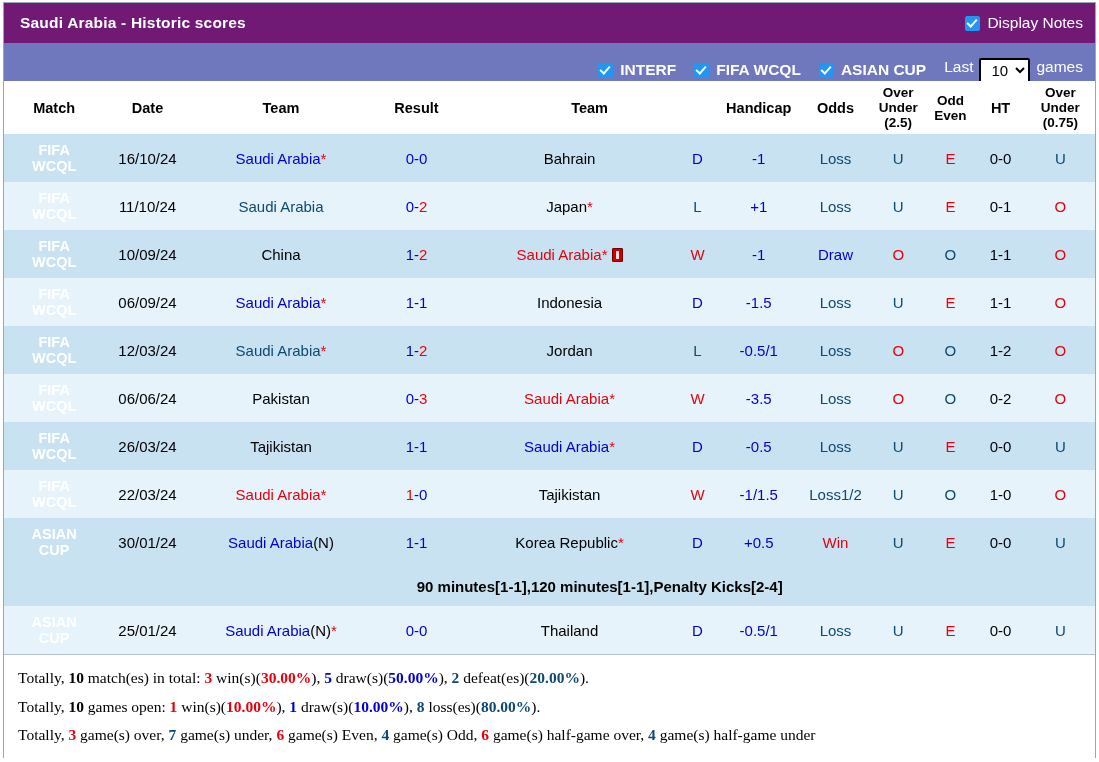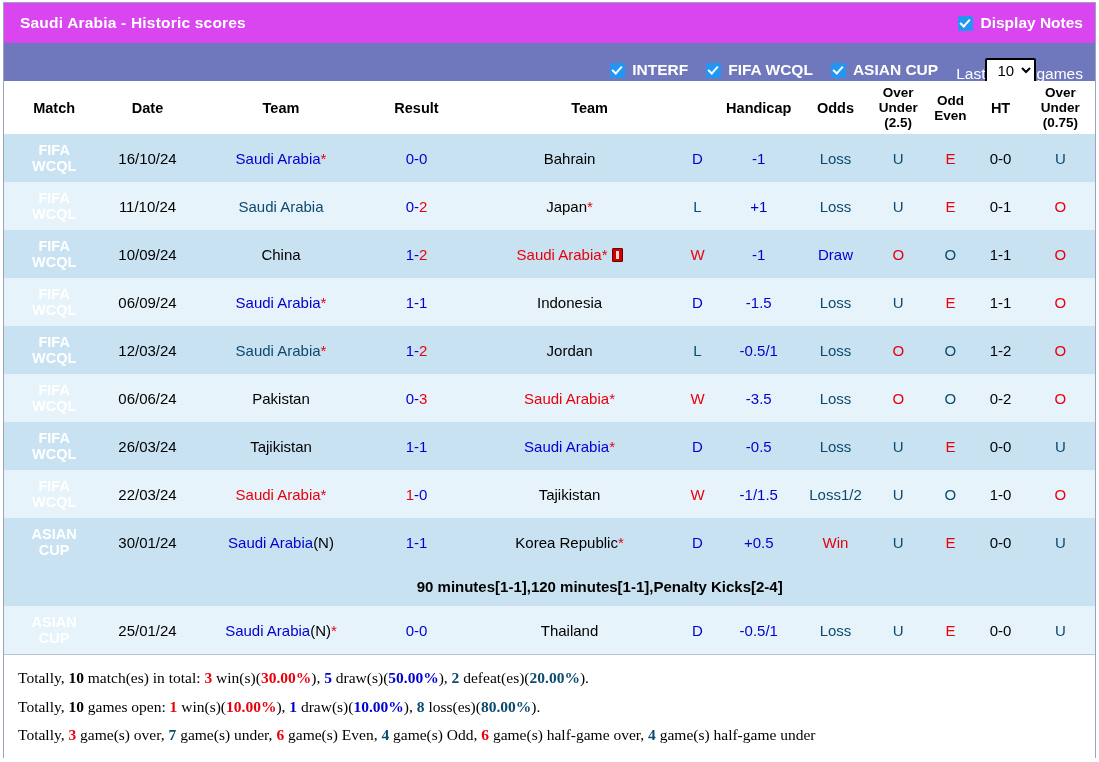--- a/index.html
+++ b/index.html
@@ -13,44 +13,44 @@
     width:1093px;height:756px;
     margin:2px auto 0 auto;
     border:1px solid #9aa4bb;
     box-sizing:border-box;
     display:flex;flex-direction:column;
     background:#fff;
   }
   
   .titlebar{
     height:40px;flex:0 0 40px;
-    background:#d946ef;
+    background:#701a75;
     display:flex;align-items:center;
     padding:0 12px 0 16px;
     box-sizing:border-box;
   }
   .titlebar .title{
     color:#ffffff;font-weight:bold;font-size:15.5px;
     letter-spacing:.2px;
   }
   .spacer{flex:1 1 auto;}
   .notes-wrap{display:flex;align-items:center;gap:7px;}
-  .notes-wrap .lbl{color:#fff;font-weight:bold;font-size:15.5px;}
+  .notes-wrap .lbl{color:#fff;font-weight:normal;font-size:15.5px;}
   
   .filterbar{
     height:38px;flex:0 0 38px;
     background:#6f78bd;
     display:flex;align-items:center;justify-content:flex-end;
     padding:16px 12px 0 0;
     box-sizing:border-box;
     gap:0px;
   }
   .fgroup{display:flex;align-items:center;gap:7px;margin-right:18px;}
   .fgroup .lbl{color:#ffffff;font-weight:bold;font-size:15.5px;}
-  .lastwrap{display:flex;align-items:flex-end;}
+  .lastwrap{display:flex;align-items:flex-start;gap:6px;}
   .lastwrap .lbl{color:#ffffff;font-size:15.5px;}
   .sel{
     font-family:"Liberation Sans", sans-serif;
     font-size:15px;
     border:2px solid #000;
     background:#fff;color:#000;
     padding:1px 4px 1px 6px;
     border-radius:2px;
     height:25px;
     box-sizing:border-box;

